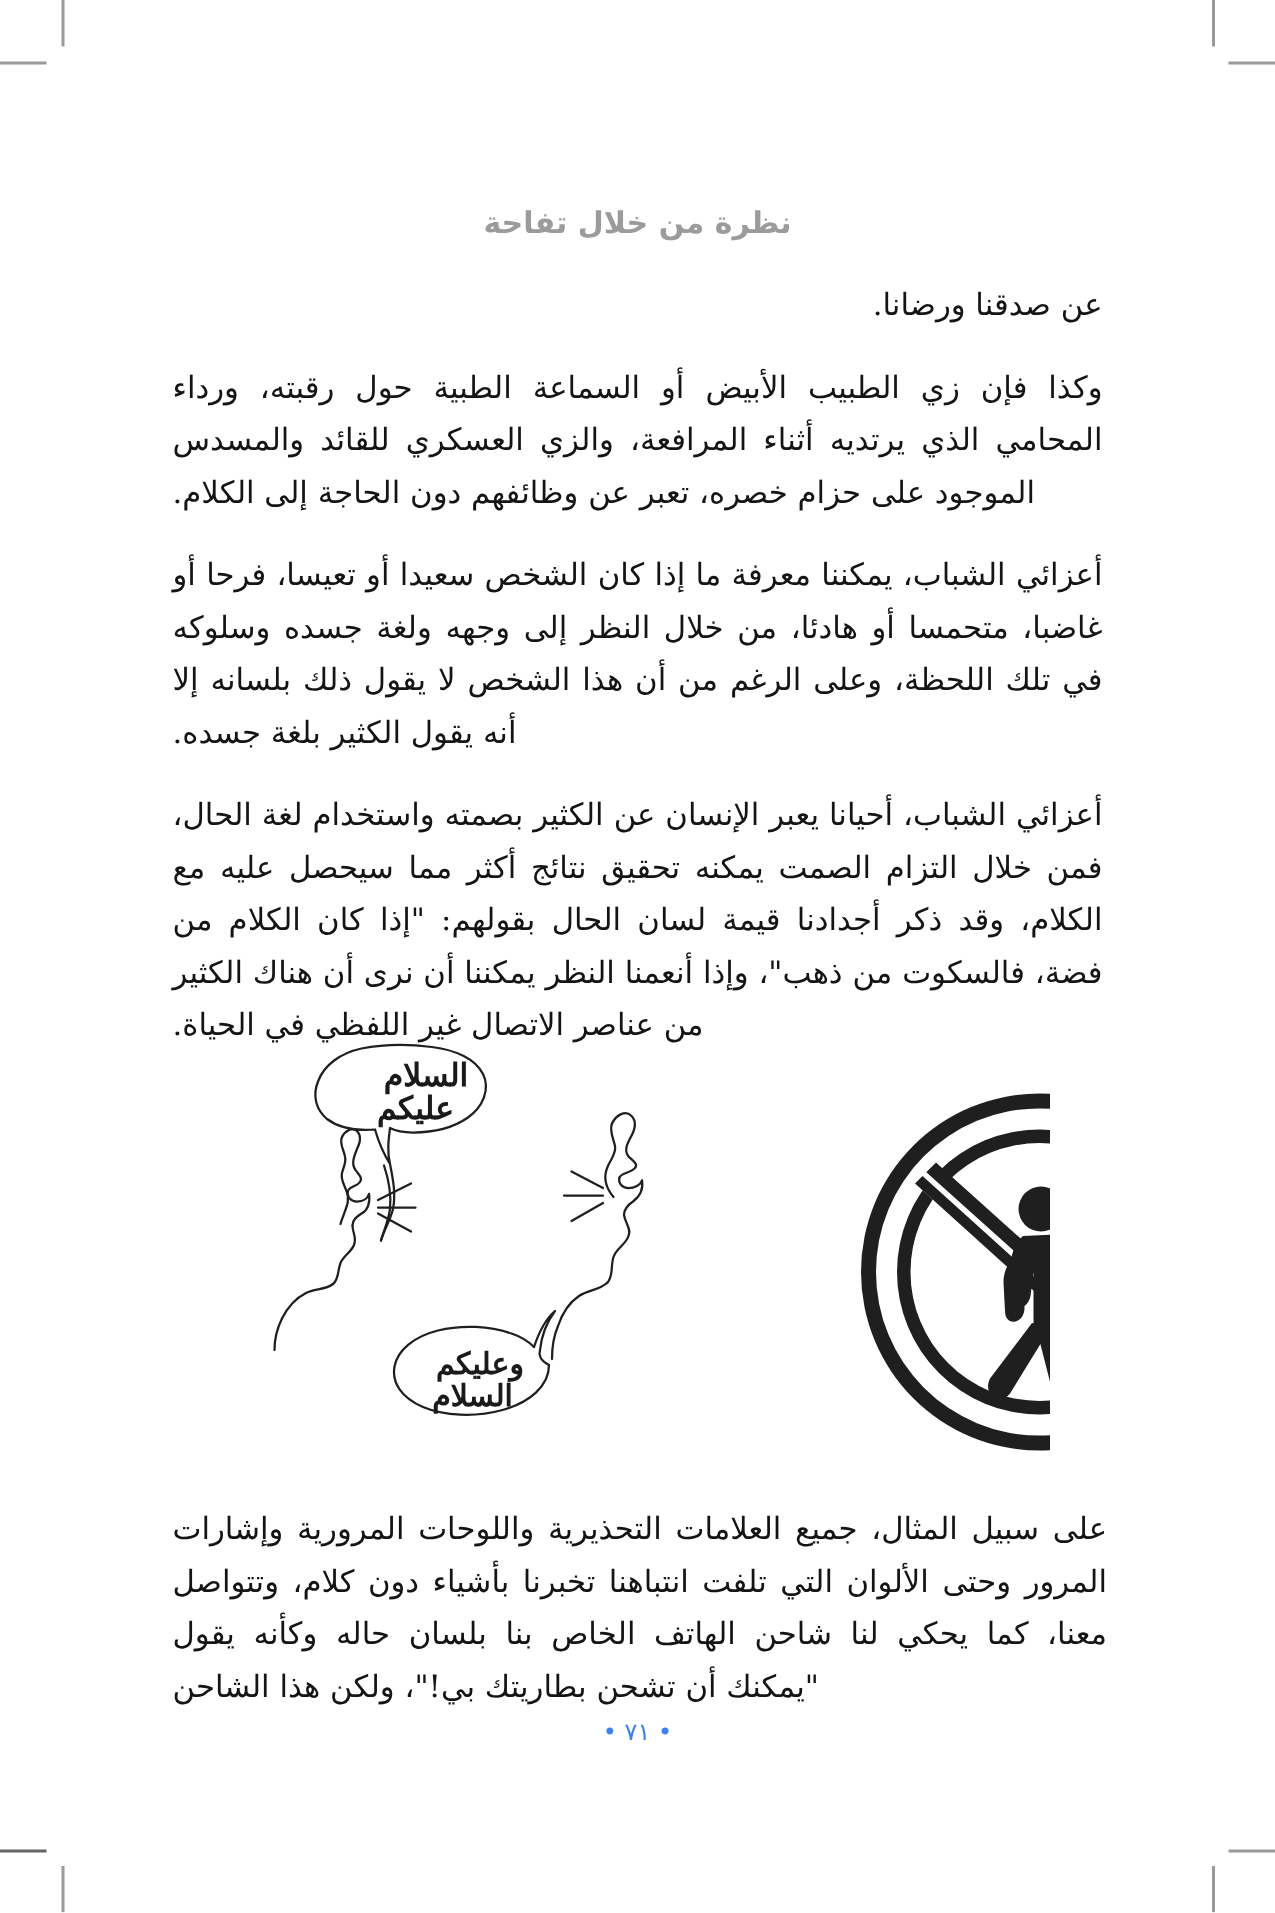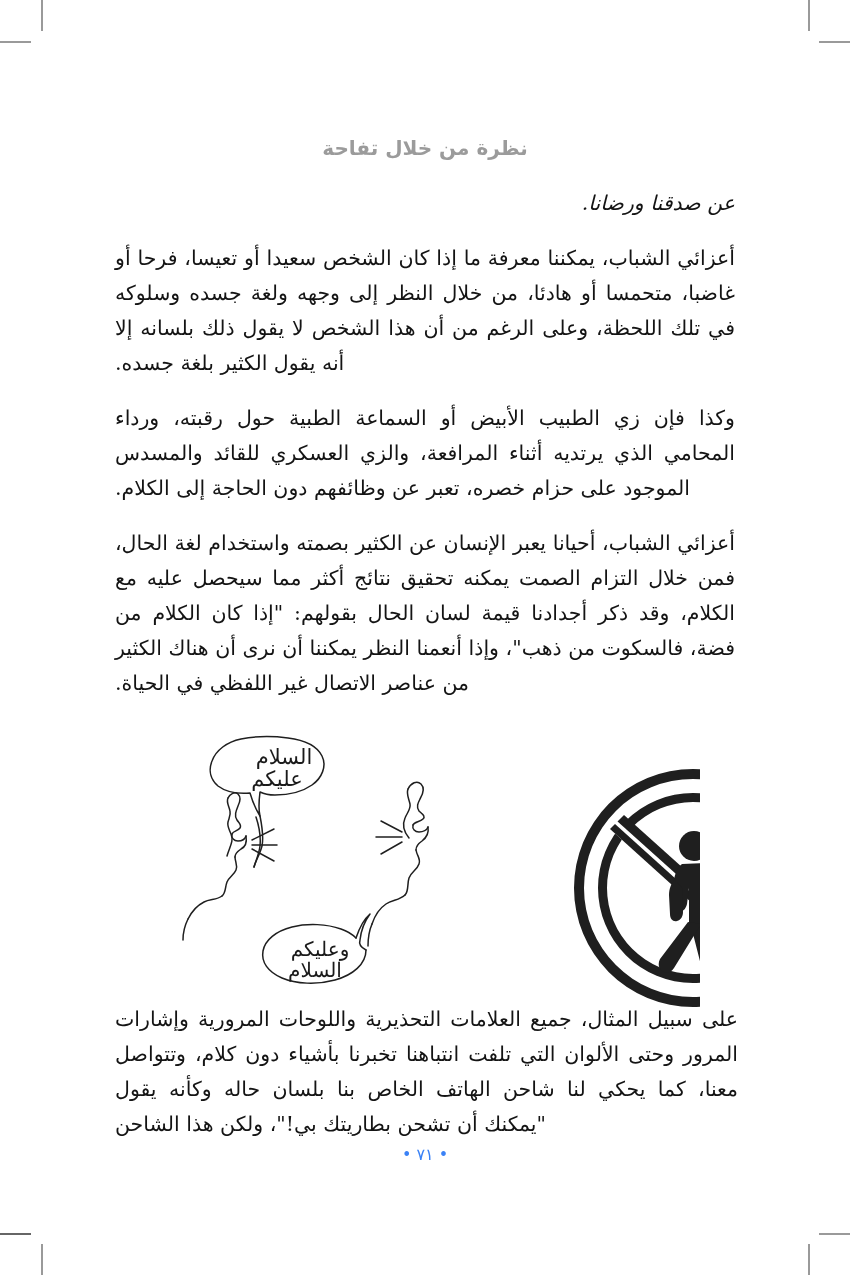--- a/index.html
+++ b/index.html
@@ -64,30 +64,30 @@
     font-family: "DejaVu Serif", "Liberation Serif", serif;
   }
   .para {
     margin: 0 0 20px 0;
     text-align: justify;
     text-align-last: left;
   }
   .para.first-line-right {
     text-align: right;
     text-align-last: right;
-    font-style: italic;
   }
 
   
   .illustration {
     position: absolute;
     left: 170px;
-    top: 728px;
+    top: 688px;
     width: 530px;
     height: 312px;
+    font-weight: bold;
   }
   .illustration svg { display: block; width: 100%; height: 100%; }
 
   .bubble-text {
     font-family: "DejaVu Serif", "Liberation Serif", serif;
     direction: rtl;
     fill: #1a1a1a;
   }
 
   
@@ -130,22 +130,22 @@
   <div class="crop h crop-tr-h"></div>
   <div class="crop v crop-bl-v"></div>
   <div class="crop h crop-bl-h"></div>
   <div class="crop v crop-br-v"></div>
   <div class="crop h crop-br-h"></div>
 
   <div class="running-head">نظرة من خلال تفاحة</div>
 
   <div class="textcol">
     <p class="para first-line-right">عن صدقنا ورضانا.</p>
+    <p class="para">وكذا فإن زي الطبيب الأبيض أو السماعة الطبية حول رقبته، ورداء المحامي الذي يرتديه أثناء المرافعة، والزي العسكري للقائد والمسدس الموجود على حزام خصره، تعبر عن وظائفهم دون الحاجة إلى الكلام.</p>
     <p class="para">أعزائي الشباب، يمكننا معرفة ما إذا كان الشخص سعيدا أو تعيسا، فرحا أو غاضبا، متحمسا أو هادئا، من خلال النظر إلى وجهه ولغة جسده وسلوكه في تلك اللحظة، وعلى الرغم من أن هذا الشخص لا يقول ذلك بلسانه إلا أنه يقول الكثير بلغة جسده.</p>
-    <p class="para">وكذا فإن زي الطبيب الأبيض أو السماعة الطبية حول رقبته، ورداء المحامي الذي يرتديه أثناء المرافعة، والزي العسكري للقائد والمسدس الموجود على حزام خصره، تعبر عن وظائفهم دون الحاجة إلى الكلام.</p>
     <p class="para">أعزائي الشباب، أحيانا يعبر الإنسان عن الكثير بصمته واستخدام لغة الحال، فمن خلال التزام الصمت يمكنه تحقيق نتائج أكثر مما سيحصل عليه مع الكلام، وقد ذكر أجدادنا قيمة لسان الحال بقولهم: "إذا كان الكلام من فضة، فالسكوت من ذهب"، وإذا أنعمنا النظر يمكننا أن نرى أن هناك الكثير من عناصر الاتصال غير اللفظي في الحياة.</p>
   </div>
 
   <div class="illustration">
     <svg viewBox="0 0 530 312" xmlns="http://www.w3.org/2000/svg">
       <g fill="none" stroke="#1f1f1f" stroke-width="1.5" stroke-linecap="round" stroke-linejoin="round">
 
         <g>
           <path d="M57,128 C60,118 64,113 61,106 C59,101 57,98 58,94
                    C59,90 61,87 60,83

